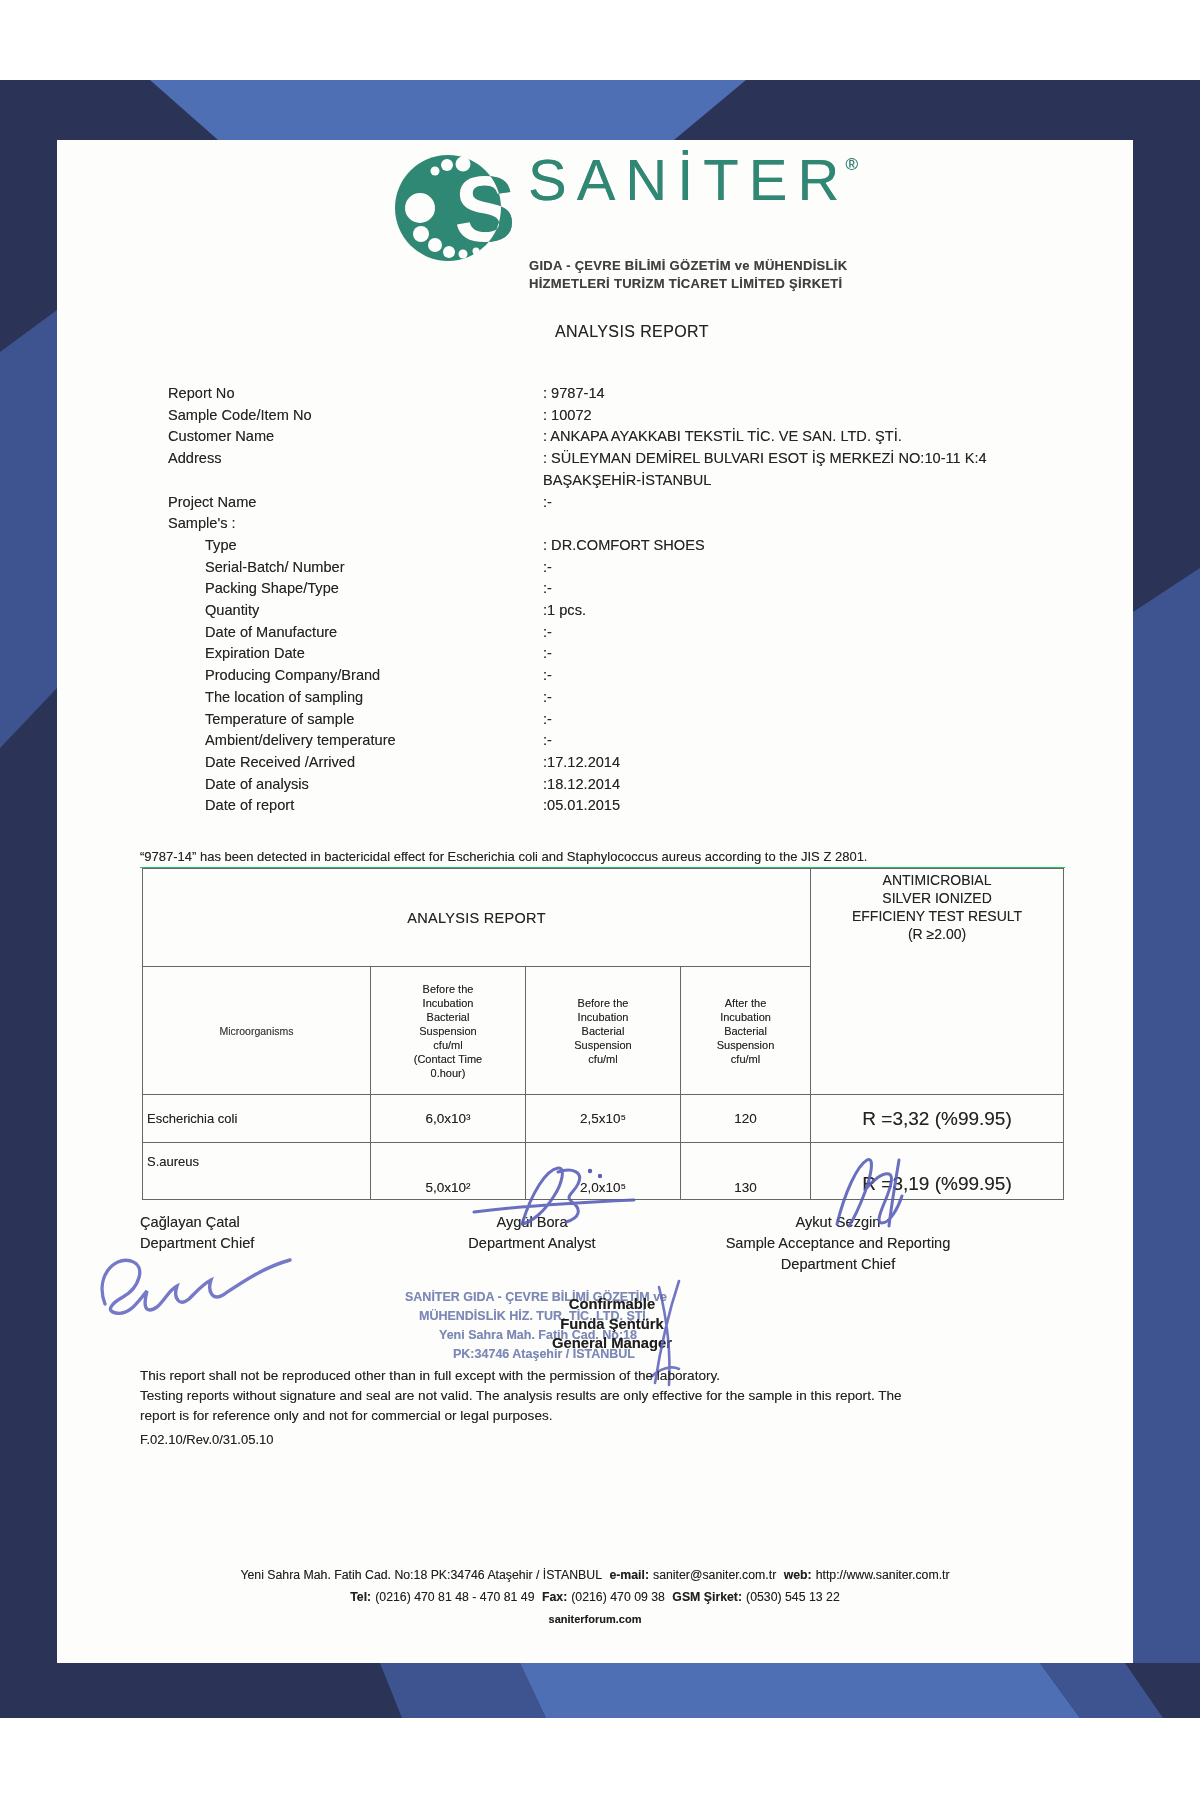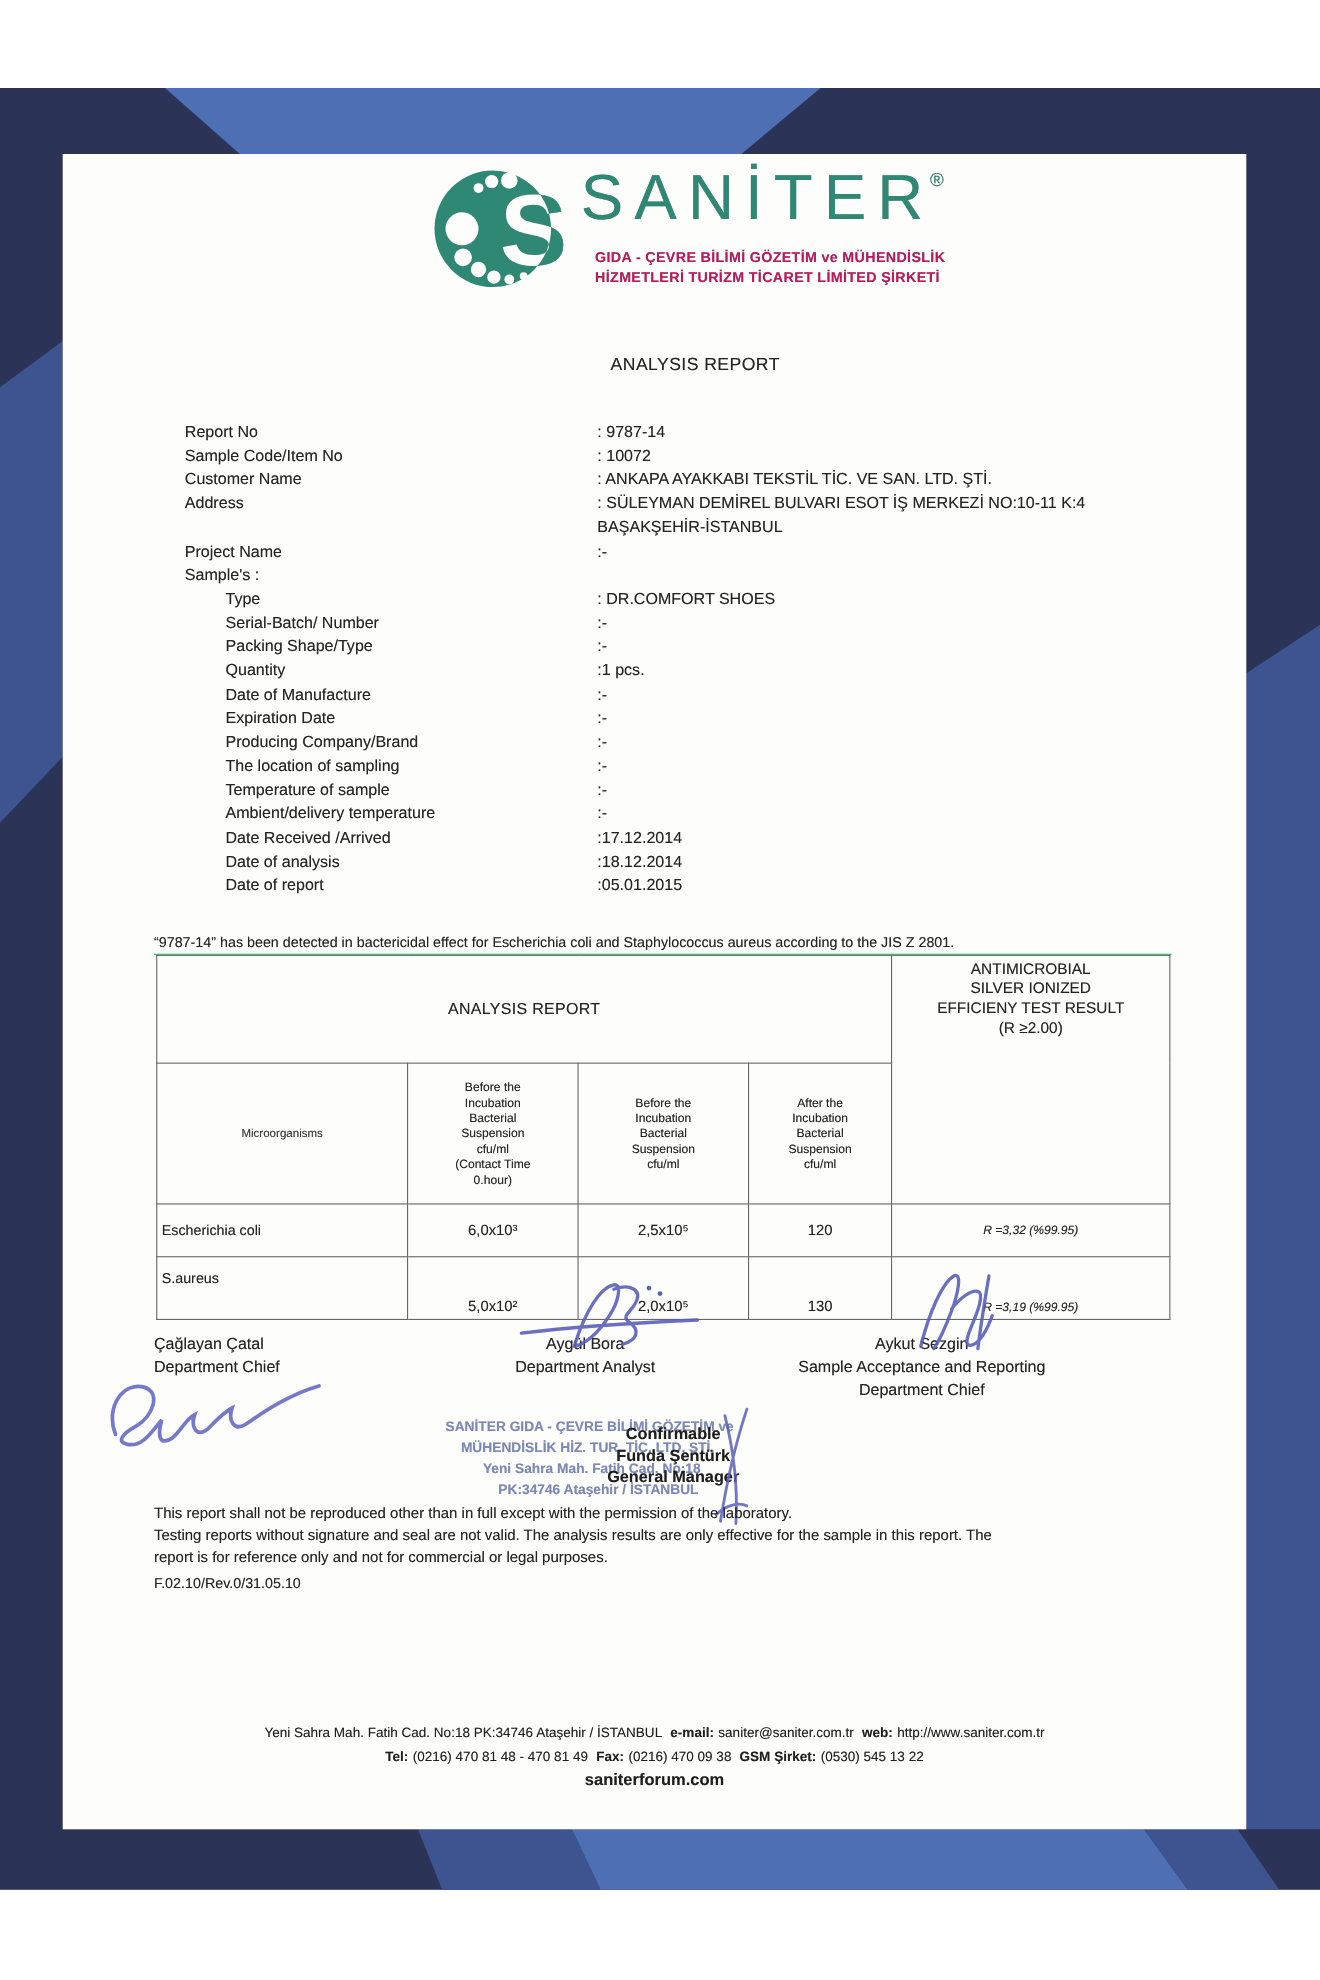--- a/index.html
+++ b/index.html
@@ -13,21 +13,21 @@
   .page{
     position:absolute;left:57px;top:140px;width:1076px;height:1523px;
     background:#fdfdfc;
   }
   .scan{ text-shadow:0 0 .5px rgba(40,40,40,.45); }
 
   
   .logo-mark{position:absolute;left:333px;top:8px;width:132px;height:120px;}
   .brand{position:absolute;left:471px;top:6px;font-size:58px;letter-spacing:10px;color:#2f8873;font-weight:400;white-space:nowrap;}
   .brand .reg{font-size:17px;letter-spacing:0;position:relative;top:-30px;left:-4px;}
-  .logo-sub{position:absolute;left:484px;color:#be185d;font-weight:bold;font-size:13px;letter-spacing:.3px;white-space:nowrap;}
+  .logo-sub{position:absolute;left:472px;color:#404040;font-weight:bold;font-size:13px;letter-spacing:.3px;white-space:nowrap;margin-top:32px;}
   .logo-sub1{top:86px;} .logo-sub2{top:104px;}
 
   .report-title{position:absolute;left:420px;top:183px;width:310px;text-align:center;font-size:16px;letter-spacing:.4px;}
 
   
   .meta{position:absolute;left:111px;top:243px;width:900px;font-size:14.6px;line-height:21.7px;}
   .meta .row{display:flex;}
   .meta .lbl{flex:0 0 375px;box-sizing:border-box;}
   .meta .row.indent .lbl{padding-left:37px;}
   .meta .val{white-space:pre-line;}
@@ -37,21 +37,21 @@
   
   table.results{position:absolute;left:85px;top:728px;width:921px;border-collapse:collapse;table-layout:fixed;}
   table.results td,table.results th{border:1px solid #676767;padding:2px 4px;font-weight:normal;}
   .c0{width:228px;} .c1{width:155px;} .c2{width:155px;} .c3{width:130px;} .c4{width:253px;}
   .th-main{height:93px;font-size:14.5px;font-weight:bold;text-align:center;vertical-align:middle;letter-spacing:.3px;}
   .th-result{font-size:14px;font-weight:bold;text-align:center;vertical-align:top;padding-top:14px;white-space:pre-line;line-height:18px;}
   .th-col{height:123px;font-size:11px;text-align:center;vertical-align:middle;white-space:pre-line;line-height:14px;}
   .th-micro{font-size:10.5px;color:#3c3c3c;}
   .td-org{font-size:13px;vertical-align:middle;padding-left:8px;height:43px;}
   .td-num{font-size:13.5px;font-weight:bold;text-align:center;vertical-align:middle;}
-  .td-res{font-size:11px;font-weight:bold;text-align:center;vertical-align:middle;font-style:italic;}
+  .td-res{font-size:19px;font-weight:bold;text-align:center;vertical-align:middle;}
   tr.row-d{height:48px;}
   tr.row-d .td-org{vertical-align:top;padding-top:11px;}
   tr.row-d .td-num,tr.row-d .td-res{vertical-align:bottom;padding-bottom:4px;}
 
   
   .sig-name{font-size:14.6px;}
   .sig-title{font-size:14.6px;}
   .sig-block{position:absolute;line-height:21px;}
   .sig1{left:83px;top:1072px;}
   .sig2{left:350px;top:1072px;width:250px;text-align:center;}
@@ -68,21 +68,21 @@
   .stamp div:nth-child(3){padding-left:34px;}
   .stamp div:nth-child(4){padding-left:48px;}
   .confirm{position:absolute;left:430px;top:1155px;width:250px;text-align:center;font-size:14.8px;line-height:19.5px;font-weight:bold;color:#1e1e1e;}
 
   .disclaimer{position:absolute;left:83px;top:1226px;width:960px;font-size:13.6px;line-height:20px;}
   .form-code{position:absolute;left:83px;top:1292px;font-size:13px;}
 
   
   .footer{position:absolute;left:0;top:1424px;width:1076px;text-align:center;font-size:12.3px;line-height:22px;color:#1f1f1f;}
   .footer .b{font-weight:bold;}
-  .footer .site{font-weight:bold;font-size:15px;}
+  .footer .site{font-weight:bold;font-size:11px;}
   .footer span{margin:0 2px;}
 </style>
 </head>
 <body>
 
 <svg class="bg-svg" viewBox="0 0 1200 1800" preserveAspectRatio="none" aria-hidden="true">
   <rect x="0" y="0" width="1200" height="1800" fill="#ffffff"></rect>
   <rect x="0" y="80" width="1200" height="1638" fill="#2b3357"></rect>
   <polygon points="150,80 746,80 674,140 218,140" fill="#4f6fb5"></polygon>
   <polygon points="0,352 57,310 57,688 0,748" fill="#3e5490"></polygon>

